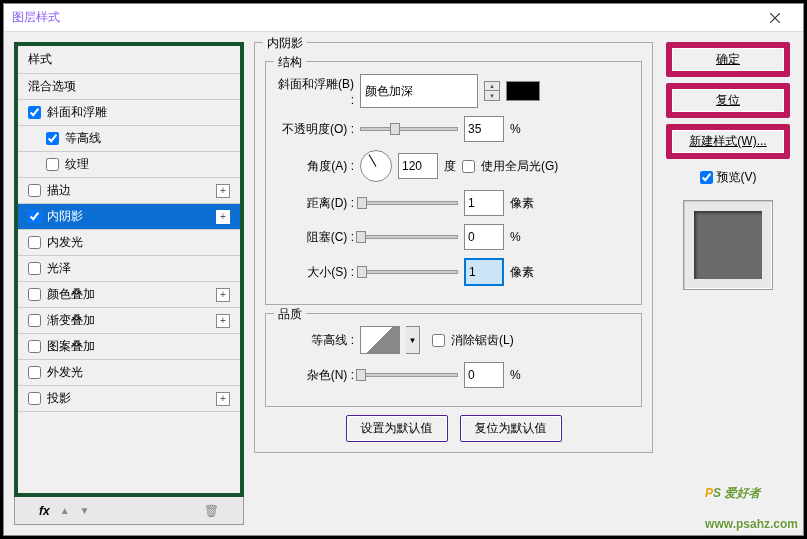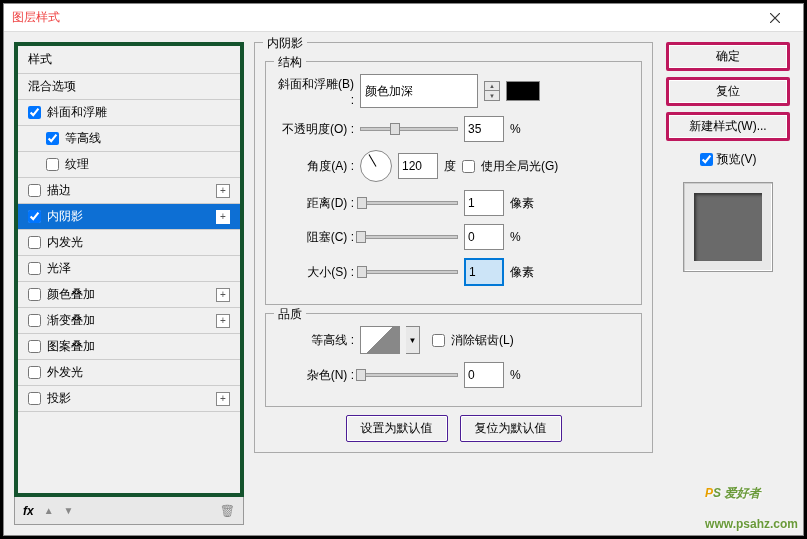--- a/index.html
+++ b/index.html
@@ -1,32 +1,32 @@
 <!DOCTYPE html>
 <html><head>
   <meta charset="utf-8">
   <style>
     * { box-sizing: border-box; margin: 0; padding: 0; font-family: "Microsoft YaHei", sans-serif; font-size: 12px; }
     body { background: #000; width: 807px; height: 539px; padding: 3px; }
     .window { background: #fff; width: 801px; height: 533px; border: 1px solid #888; display: flex; flex-direction: column; }
     .titlebar { background: #fff; height: 28px; display: flex; align-items: center; padding: 0 8px; border-bottom: 1px solid #ddd; }
-    .titlebar-title { flex: 1; color: #ef4444; }
+    .titlebar-title { flex: 1; color: #8b5cf6; }
     .close-btn { width: 40px; height: 26px; display: flex; align-items: center; justify-content: center; cursor: pointer; }
     .content { flex: 1; display: flex; background: #f0f0f0; padding: 10px; gap: 10px; position: relative; }
     
     .left-panel { width: 230px; display: flex; flex-direction: column; }
     .styles-list { border: 4px solid #14532d; background: #f0f0f0; flex: 1; overflow: auto; }
     .style-header { padding: 5px 10px; border-bottom: 1px solid #ccc; background: #f0f0f0; }
     .style-item { display: flex; align-items: center; padding: 4px 10px; border-bottom: 1px solid #ccc; cursor: pointer; position: relative; }
     .style-item.indent { padding-left: 28px; }
     .style-item.selected { background: #0d6fd4; color: #fff; }
     .style-checkbox { width: 13px; height: 13px; margin-right: 6px; }
     .plus-btn { margin-left: auto; width: 14px; height: 14px; border: 1px solid #888; background: #fff; display: flex; align-items: center; justify-content: center; font-size: 10px; color: #555; }
     .style-item.selected .plus-btn { border-color: #fff; }
-    .list-footer { height: 28px; border: 1px solid #999; border-top: none; background: #e8e8e8; display: flex; align-items: center; padding: 0 8px; gap: 10px; justify-content: center; }
+    .list-footer { height: 28px; border: 1px solid #999; border-top: none; background: #e8e8e8; display: flex; align-items: center; padding: 0 24px; gap: 10px; justify-content: center; }
     .list-footer .fx { font-style: italic; font-weight: bold; }
     .list-footer .arrow { color: #888; font-size: 10px; cursor: pointer; }
     .list-footer .trash { margin-left: auto; color: #888; cursor: pointer; }
     
     .middle-panel { flex: 1; }
     .group-box { border: 1px solid #aaa; padding: 10px; margin-bottom: 8px; position: relative; }
     .group-title { position: absolute; top: -8px; left: 8px; background: #f0f0f0; padding: 0 4px; }
     .inner-group { border: 1px solid #aaa; padding: 12px 10px 10px; margin-top: 8px; position: relative; }
     .form-row { display: flex; align-items: center; margin-bottom: 8px; gap: 6px; }
     .form-label { width: 78px; text-align: right; }
@@ -40,21 +40,21 @@
     .num-input { width: 40px; height: 20px; border: 1px solid #888; background: #fff; padding: 12px 3px; text-align: left; }
     .num-input.focused { border: 2px solid #0078d7; background: #cce4f7; }
     .angle-dial { width: 32px; height: 32px; border: 1px solid #888; border-radius: 50%; background: #fff; position: relative; display: inline-block; }
     .angle-line { position: absolute; width: 14px; height: 1px; background: #000; left: 15px; top: 15px; transform-origin: left; transform: rotate(-120deg); }
     .contour-swatch { width: 40px; height: 28px; border: 1px solid #888; background: linear-gradient(135deg, #fff 0%, #fff 50%, #888 50%, #888 100%); position: relative; }
     .contour-arrow { width: 14px; height: 28px; border: 1px solid #888; border-left: none; background: #e8e8e8; display: flex; align-items: center; justify-content: center; font-size: 8px; }
     .btn { padding: 4px 14px; border: 1px solid #4c1d95; background: #f0f0f0; cursor: pointer; border-radius: 2px; box-shadow: inset 0 0 0 1px #fff; }
     .btn-row { display: flex; gap: 12px; justify-content: center; margin-top: 8px; }
     
     .right-panel { width: 130px; display: flex; flex-direction: column; gap: 6px; align-items: center; }
-    .right-btn { width: 124px; padding: 3px; border: 3px solid #be185d; background: #f0f0f0; cursor: pointer; border-radius: 2px; box-shadow: inset 0 0 0 1px #fff; text-align: center; }
+    .right-btn { width: 124px; padding: 3px; border: 6px solid #be185d; background: #f0f0f0; cursor: pointer; border-radius: 2px; box-shadow: inset 0 0 0 1px #fff; text-align: center; text-decoration: underline; }
     .preview-check { display: flex; align-items: center; gap: 4px; margin: 4px 0; }
     .preview-box { width: 90px; height: 90px; border: 1px solid #999; background: #e8e8e8; margin-top: 4px; padding: 10px; box-shadow: inset 1px 1px 0 #ccc, inset -1px -1px 0 #fff; }
     .preview-inner { width: 100%; height: 100%; background: #6a6a6a; box-shadow: inset 2px 2px 3px rgba(0,0,0,0.5); }
     
     .watermark { position: absolute; bottom: 0; right: 5px; font-size: 26px; font-weight: bold; font-style: italic; color: #6a9a3a; text-shadow: 1px 1px 2px #fff; }
     .watermark .ps-p { color: #e8a000; }
     .watermark small { font-size: 12px; color: #6a9a3a; font-style: normal; }
   </style>
 </head>
 <body>

